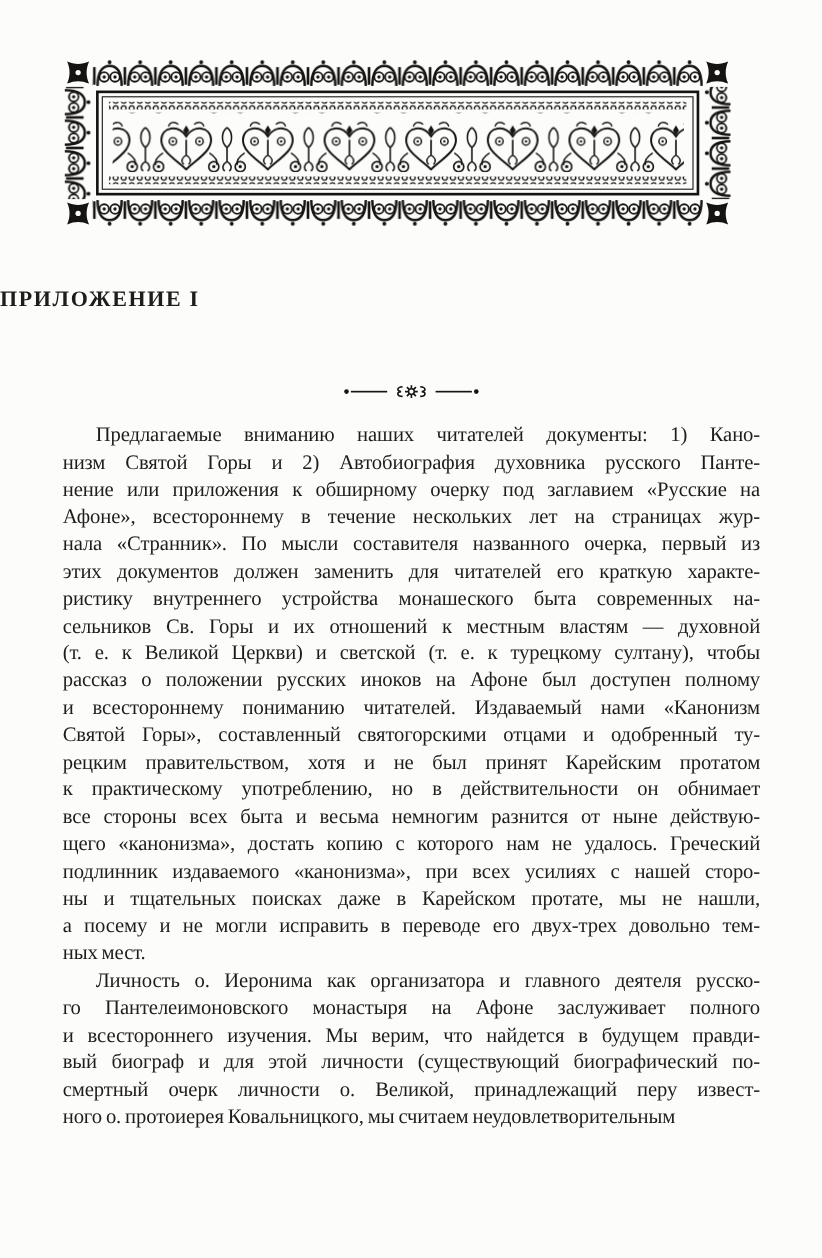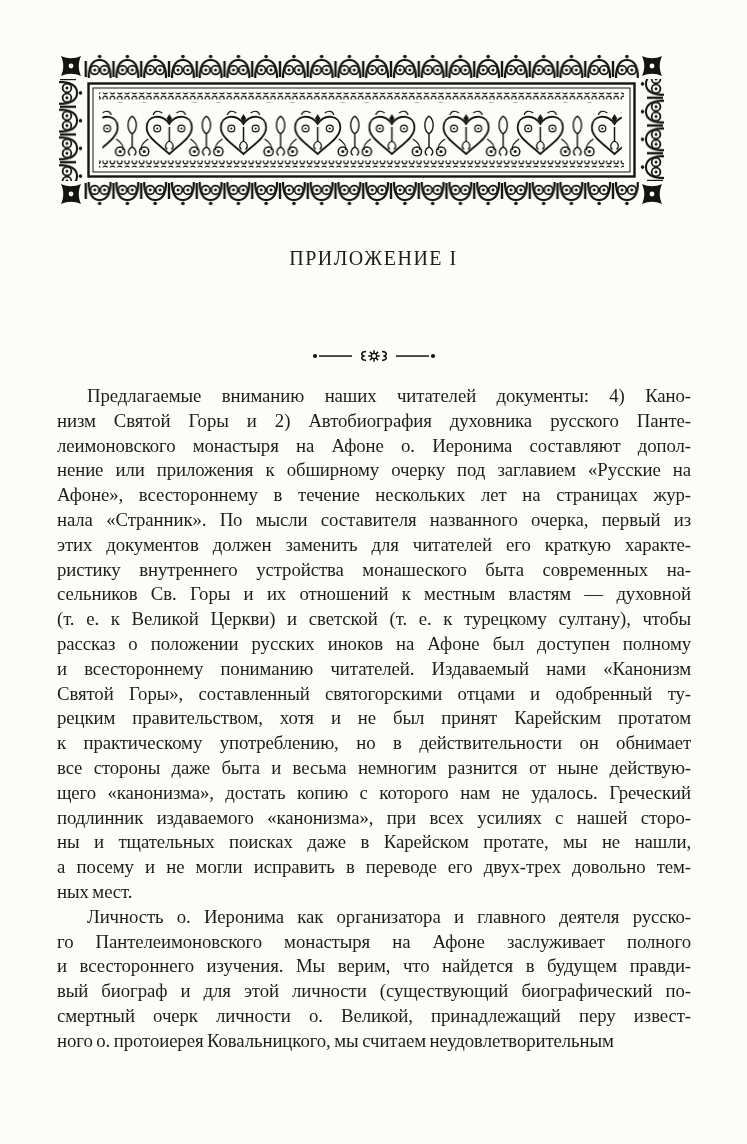--- a/index.html
+++ b/index.html
@@ -20,26 +20,26 @@
   .headpiece {
     position: absolute;
     left: 58px;
     top: 53px;
     width: 607px;
     height: 154px;
   }
   .appendix-label {
     position: absolute;
     left: 0;
-    top: 246px;
+    top: 260px;
     width: 100%;
-    text-align: center;
     font-size: 20px;
     letter-spacing: 1.5px;
     line-height: 24px;
+    font-weight: bold;
   }
   .page-title {
     position: absolute;
     left: 0;
     top: 297px;
     width: 100%;
     text-align: center;
     font-size: 30px;
     letter-spacing: 0.5px;
     line-height: 36px;
@@ -161,36 +161,35 @@
       </g>
       <circle cx="62" cy="7" r="2.6" fill="#fcfcfa" stroke="#161412" stroke-width="1.3"></circle>
       <path d="M70,2.6 C75.5,3 75.5,6.6 71.4,7 C75.5,7.4 75.5,11 70,11.4" class="ink-stroke" stroke-width="1.5"></path>
       <rect x="84" y="6.3" width="33" height="1.5" class="ink-fill"></rect>
       <circle cx="121" cy="7" r="2.1" class="ink-fill"></circle>
     </svg>
   </div>
 
   <div class="text-block">
       <div class="paragraph">
-        <div class="line indent">Предлагаемые вниманию наших читателей документы: 4) Кано-</div>
+        <div class="line indent">Предлагаемые вниманию наших читателей документы: 1) Кано-</div>
         <div class="line">низм Святой Горы и 2) Автобиография духовника русского Панте-</div>
-        <div class="line">леимоновского монастыря на Афоне о. Иеронима составляют допол-</div>
         <div class="line">нение или приложения к обширному очерку под заглавием «Русские на</div>
         <div class="line">Афоне», всестороннему в течение нескольких лет на страницах жур-</div>
         <div class="line">нала «Странник». По мысли составителя названного очерка, первый из</div>
         <div class="line">этих документов должен заменить для читателей его краткую характе-</div>
         <div class="line">ристику внутреннего устройства монашеского быта современных на-</div>
         <div class="line">сельников Св. Горы и их отношений к местным властям — духовной</div>
         <div class="line">(т. е. к Великой Церкви) и светской (т. е. к турецкому султану), чтобы</div>
         <div class="line">рассказ о положении русских иноков на Афоне был доступен полному</div>
         <div class="line">и всестороннему пониманию читателей. Издаваемый нами «Канонизм</div>
         <div class="line">Святой Горы», составленный святогорскими отцами и одобренный ту-</div>
         <div class="line">рецким правительством, хотя и не был принят Карейским протатом</div>
         <div class="line">к практическому употреблению, но в действительности он обнимает</div>
-        <div class="line">все стороны даже быта и весьма немногим разнится от ныне действую-</div>
+        <div class="line">все стороны всех быта и весьма немногим разнится от ныне действую-</div>
         <div class="line">щего «канонизма», достать копию с которого нам не удалось. Греческий</div>
         <div class="line">подлинник издаваемого «канонизма», при всех усилиях с нашей сторо-</div>
         <div class="line">ны и тщательных поисках даже в Карейском протате, мы не нашли,</div>
         <div class="line">а посему и не могли исправить в переводе его двух-трех довольно тем-</div>
         <div class="line last">ных мест.</div>
       </div>
       <div class="paragraph">
         <div class="line indent">Личность о. Иеронима как организатора и главного деятеля русско-</div>
         <div class="line">го Пантелеимоновского монастыря на Афоне заслуживает полного</div>
         <div class="line">и всестороннего изучения. Мы верим, что найдется в будущем правди-</div>

